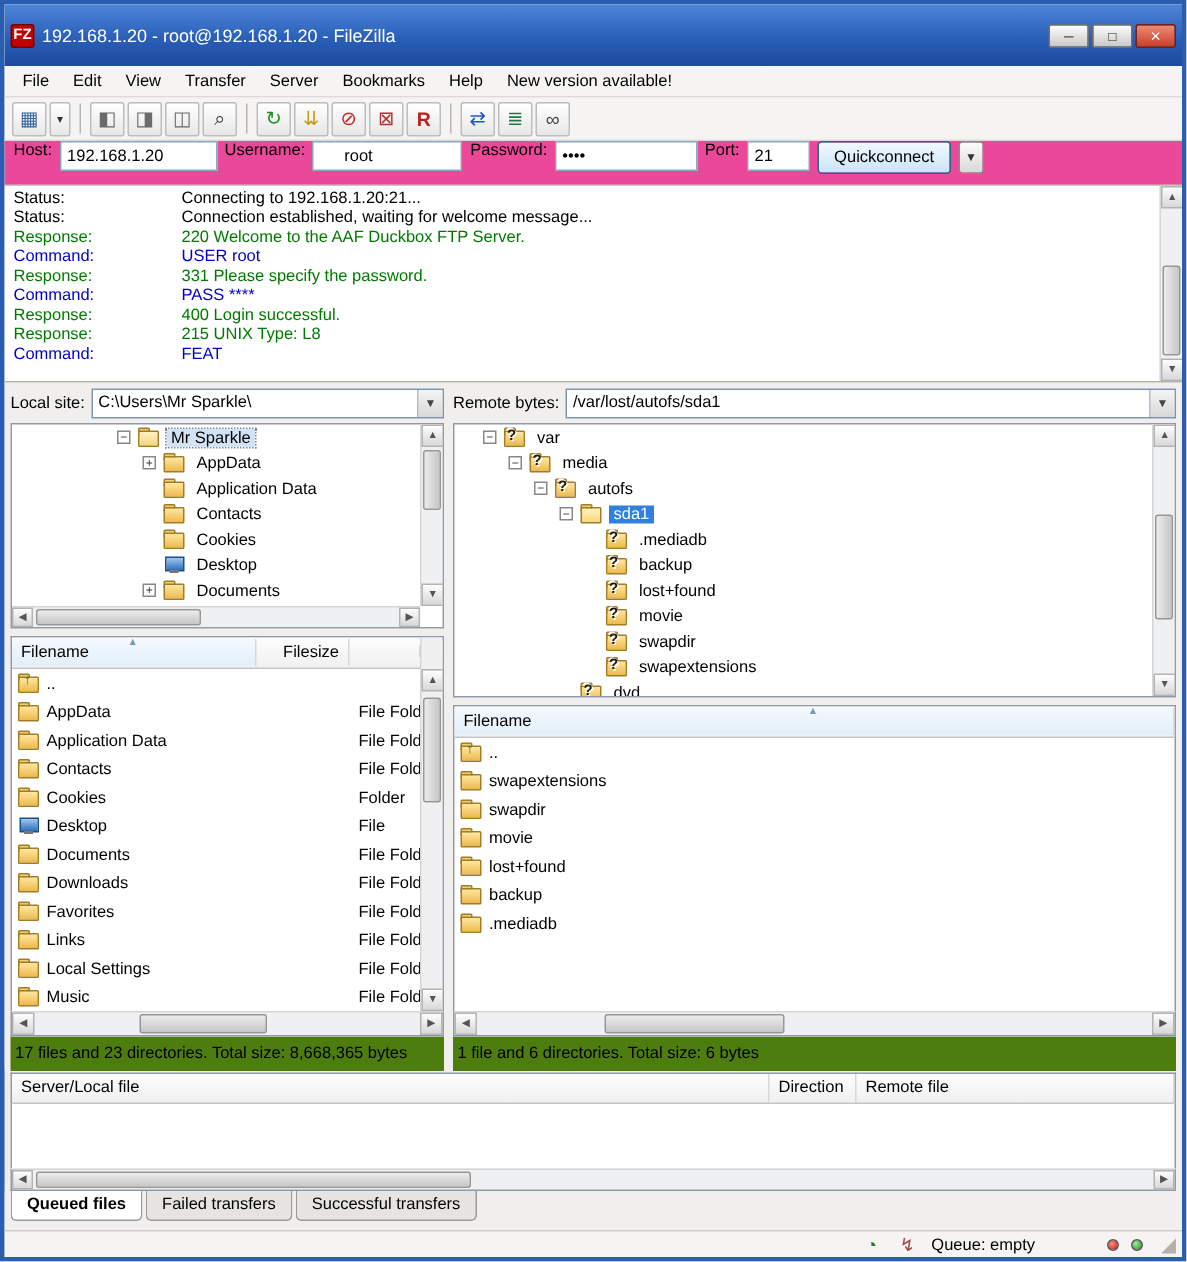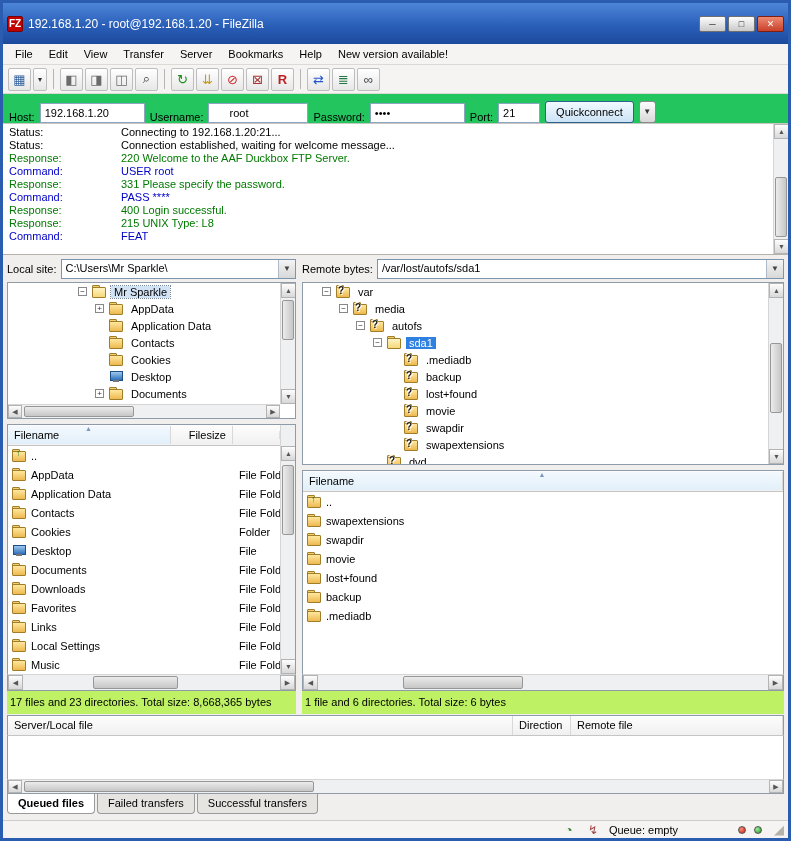--- a/index.html
+++ b/index.html
@@ -20,21 +20,21 @@
   .menubar { height:21px; background:#f5f4f2; border-bottom:1px solid #dcdad6; display:flex; align-items:center; padding:0 4px; }
   .menu-item { padding:2px 8px; white-space:nowrap; }
 
   
   .toolbar { height:29px; background:#f5f4f2; border-bottom:1px solid #dcdad6; display:flex; align-items:center; padding:0 5px; gap:2px; }
   .tool-btn { width:23px; height:23px; border:1px solid #bdbdbd; border-radius:2px; background:linear-gradient(#ffffff,#e7e7e7); display:flex; align-items:center; justify-content:center; font-size:13px; }
   .tool-btn.narrow { width:14px; font-size:8px; color:#333; }
   .tool-sep { width:1px; height:20px; background:#b5b5b5; margin:0 4px; }
 
   
-  .quickbar { height:30px; background:#22c55e; border-bottom:1px solid #c9c7c3; display:flex; align-items:flex-end; padding:0 6px; gap:5px; }
+  .quickbar { height:30px; background:#ec4899; border-bottom:1px solid #c9c7c3; display:flex; align-items:flex-start; padding:0 6px; gap:5px; }
   .qc-label { white-space:nowrap; }
   .qc-input { height:20px; border:1px solid #8ca5c0; font-family:inherit; font-size:11px; padding:1px 4px; }
   .qc-btn { height:22px; padding:0 10px; border:1px solid #2c628b; border-radius:3px; background:linear-gradient(#f2f9ff,#cbe3f6); font-size:11px; }
   .qc-dd { width:17px; height:22px; border:1px solid #8a8a8a; border-radius:3px; background:linear-gradient(#fdfdfd,#d8d8d8); font-size:8px; line-height:20px; text-align:center; color:#333; }
 
   
   .log { height:131px; background:#fff; border-bottom:1px solid #b5b2ac; position:relative; overflow:hidden; }
   .log-lines { padding:2px 20px 0 6px; overflow:hidden; height:100%; }
   .log-line { line-height:13px; white-space:nowrap; }
   .log-type { display:inline-block; width:112px; }
@@ -95,39 +95,39 @@
   .rows { flex:1; overflow:hidden; position:relative; }
   .list-row { height:19px; display:flex; align-items:center; white-space:nowrap; }
   .cell { overflow:hidden; }
   .cell.name { flex:0 0 163px; display:flex; align-items:center; padding-left:3px; }
   .cell.size { flex:0 0 62px; text-align:right; padding-right:8px; }
   .cell.type { flex:1; padding-left:6px; }
   .cell.rname { flex:1; display:flex; align-items:center; padding-left:3px; }
   .h-name { width:163px; } .h-size { width:62px; text-align:right; } .h-type { flex:1;margin-left:40px; }
   .list-vscroll { top:0; bottom:0; }
 
-  .pane-status { height:23px; padding:5px 3px 0 3px; background:#bef264; white-space:nowrap; overflow:hidden; }
+  .pane-status { height:23px; padding:5px 3px 0 3px; background:#4d7c0f; white-space:nowrap; overflow:hidden; }
 
   
   .queue-wrap { margin:3px 4px 0 4px; }
   .queue-header { height:21px; display:flex; background:linear-gradient(#fdfdfd,#f0f0f0); border:1px solid #8f9ba8; border-bottom:1px solid #c5c5c5; }
   .qh1 { width:505px; } .qh2 { width:58px; } .qh3 { flex:1; }
   .queue-body { height:43px; background:#fff; border:1px solid #8f9ba8; border-top:none; border-bottom:none; }
   .queue-hscroll { border:1px solid #8f9ba8; border-top:1px solid #d5d5d5; height:15px; background:#eef0f2; position:relative; }
   .queue-hscroll .sb-btn { width:14px; height:13px; line-height:11px; }
   .queue-hscroll .sb-hthumb { height:11px; }
 
   .tabbar { height:26px; background:#f0efed; display:flex; align-items:flex-start; padding:0 4px; gap:2px; }
   .tab { padding:3px 10px 4px 10px; border:1px solid #9a9a9a; border-top:none; border-radius:0 0 4px 4px; background:#e6e4e1; white-space:nowrap; }
   .tab.active { background:#fff; font-weight:bold; }
 
   
   .statusbar { flex:1; background:#f5f4f2; border-top:1px solid #cfcdc9; display:flex; align-items:center; justify-content:flex-end; padding:0 4px; gap:8px; }
   .sb-icon { width:16px; height:16px; display:flex; align-items:center; justify-content:center; font-size:12px; }
-  .queue-status { margin-right:52px; }
+  .queue-status { margin-right:40px; }
   .led { width:8px; height:8px; border-radius:50%; border:1px solid #555; }
   .led.red { background:radial-gradient(circle at 35% 35%, #ff8a7a, #c81f10); }
   .led.green { background:radial-gradient(circle at 35% 35%, #9bf09b, #1d8c1d); }
   .grip { width:14px; height:14px; color:#b5b2ac; font-size:13px; line-height:14px; text-align:right; }
 </style>
 </head>
 <body>
 
 <div class="window">
 

